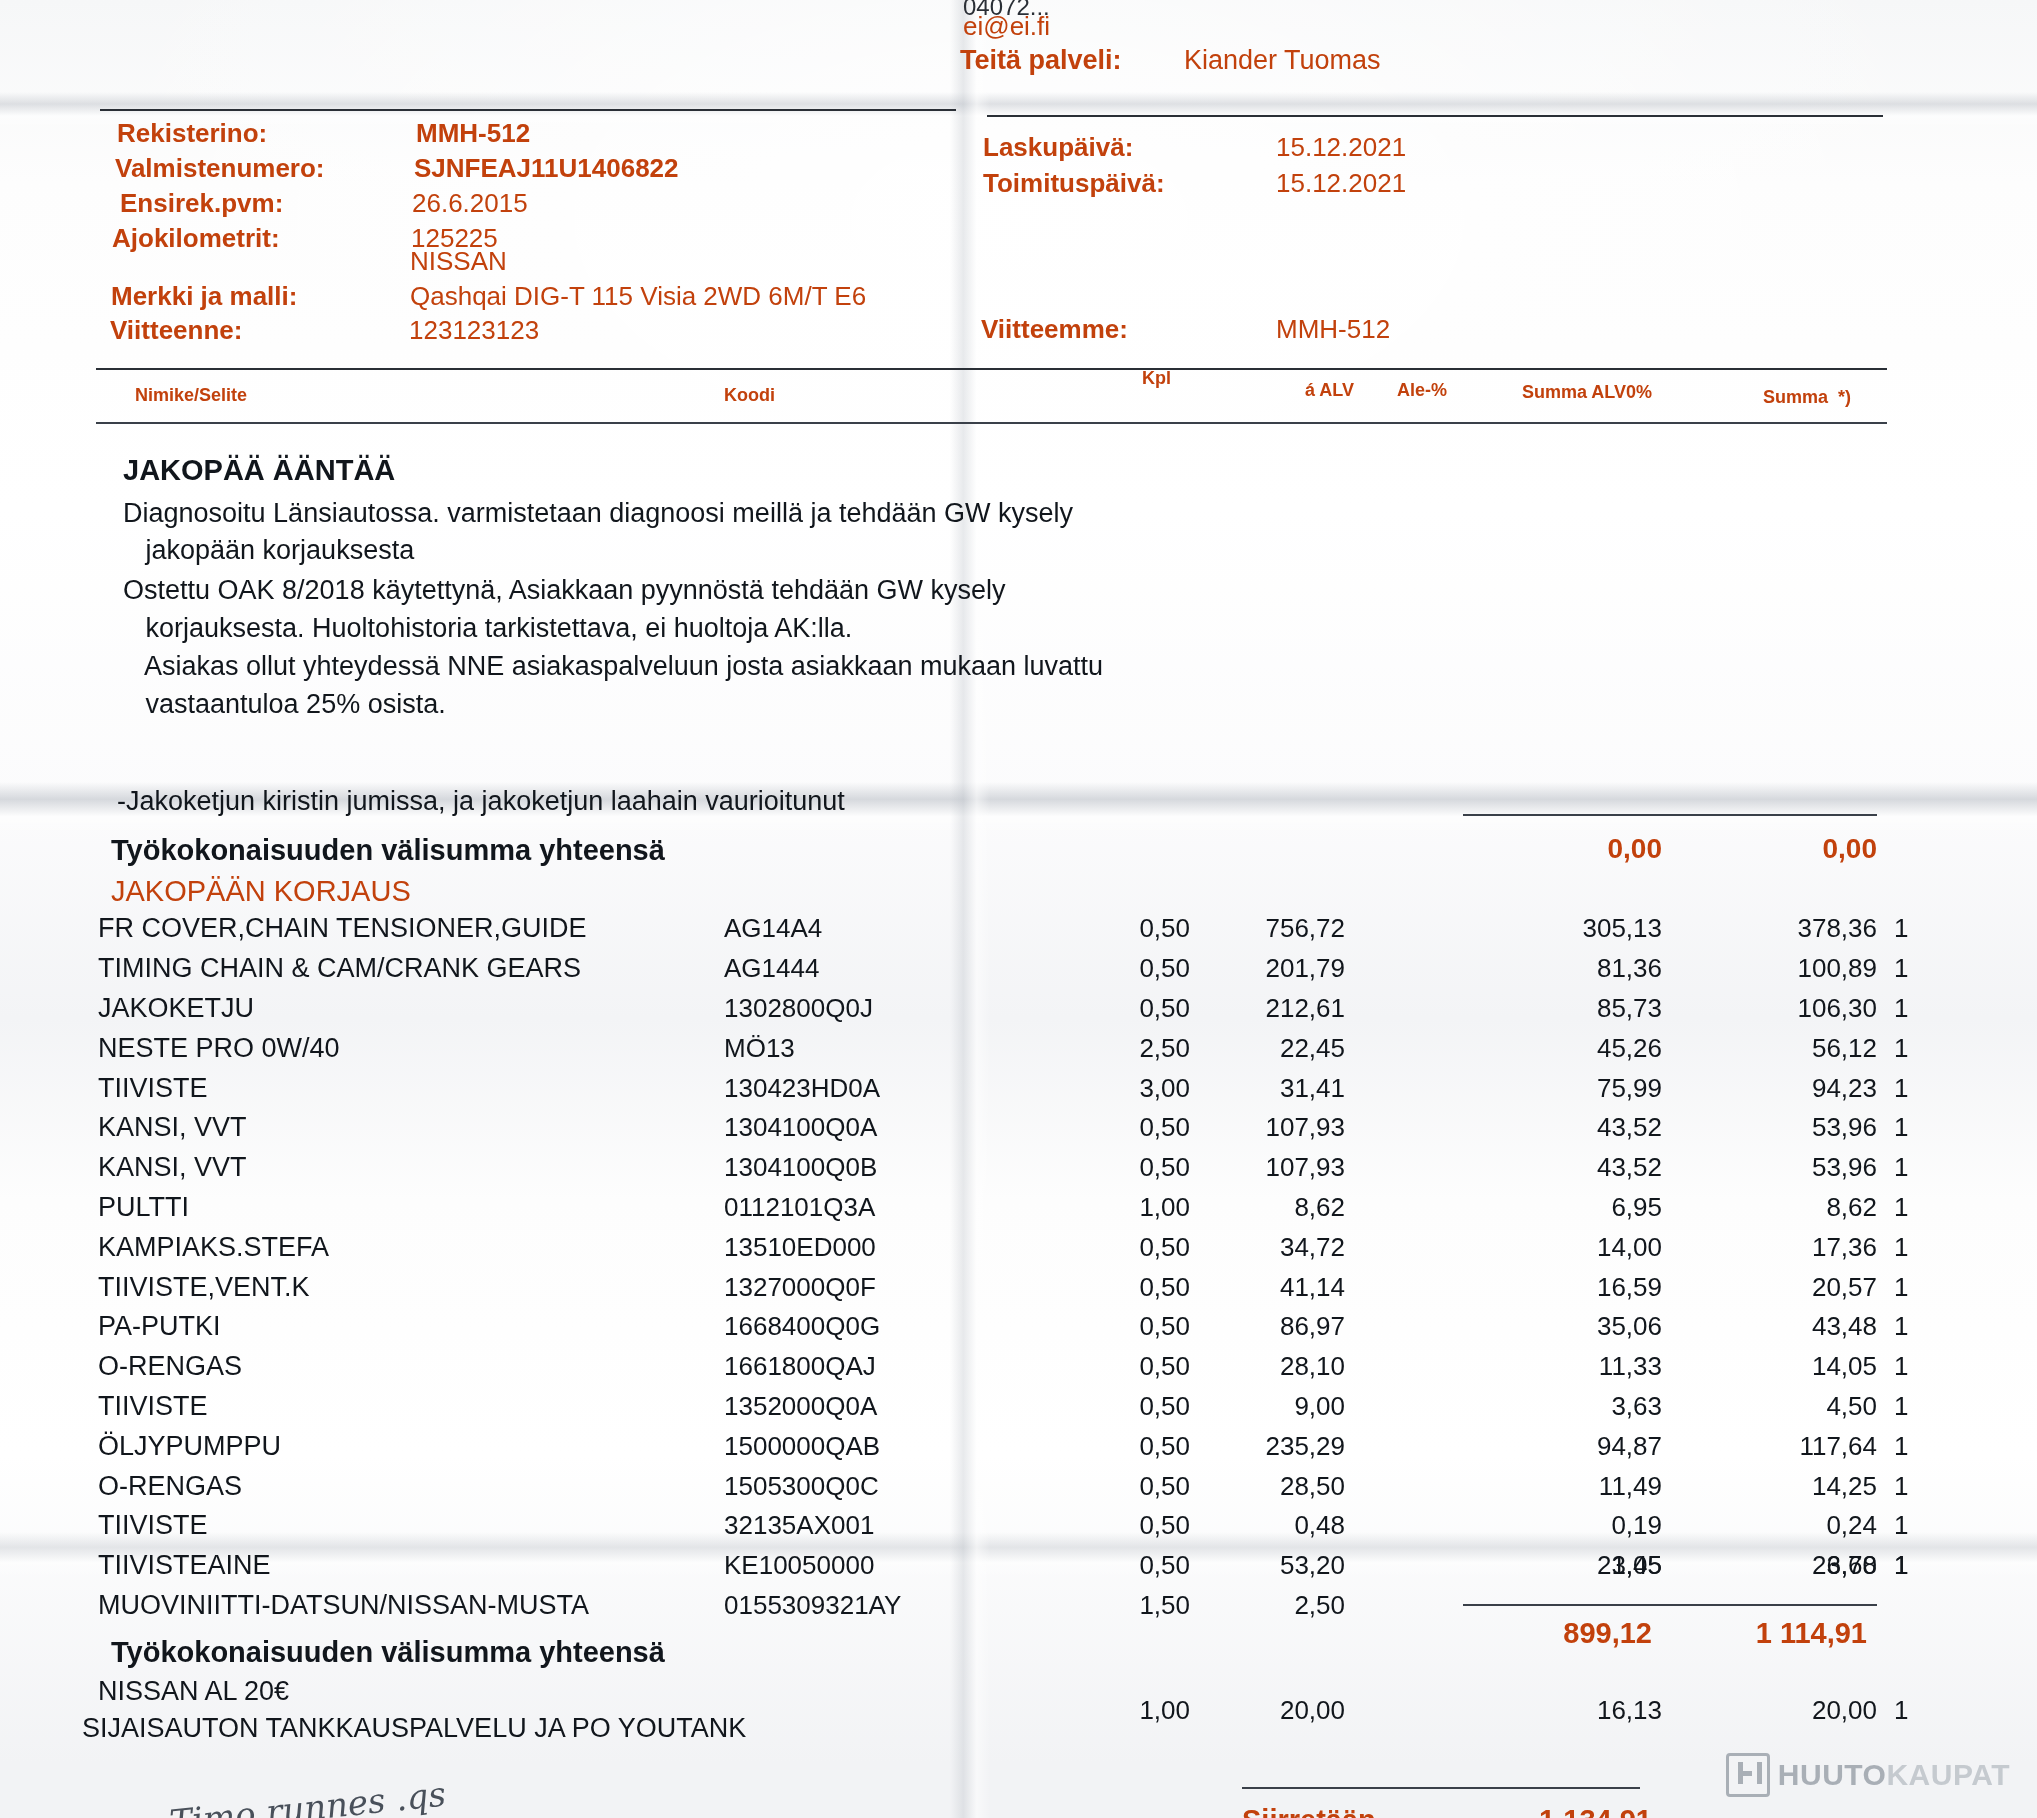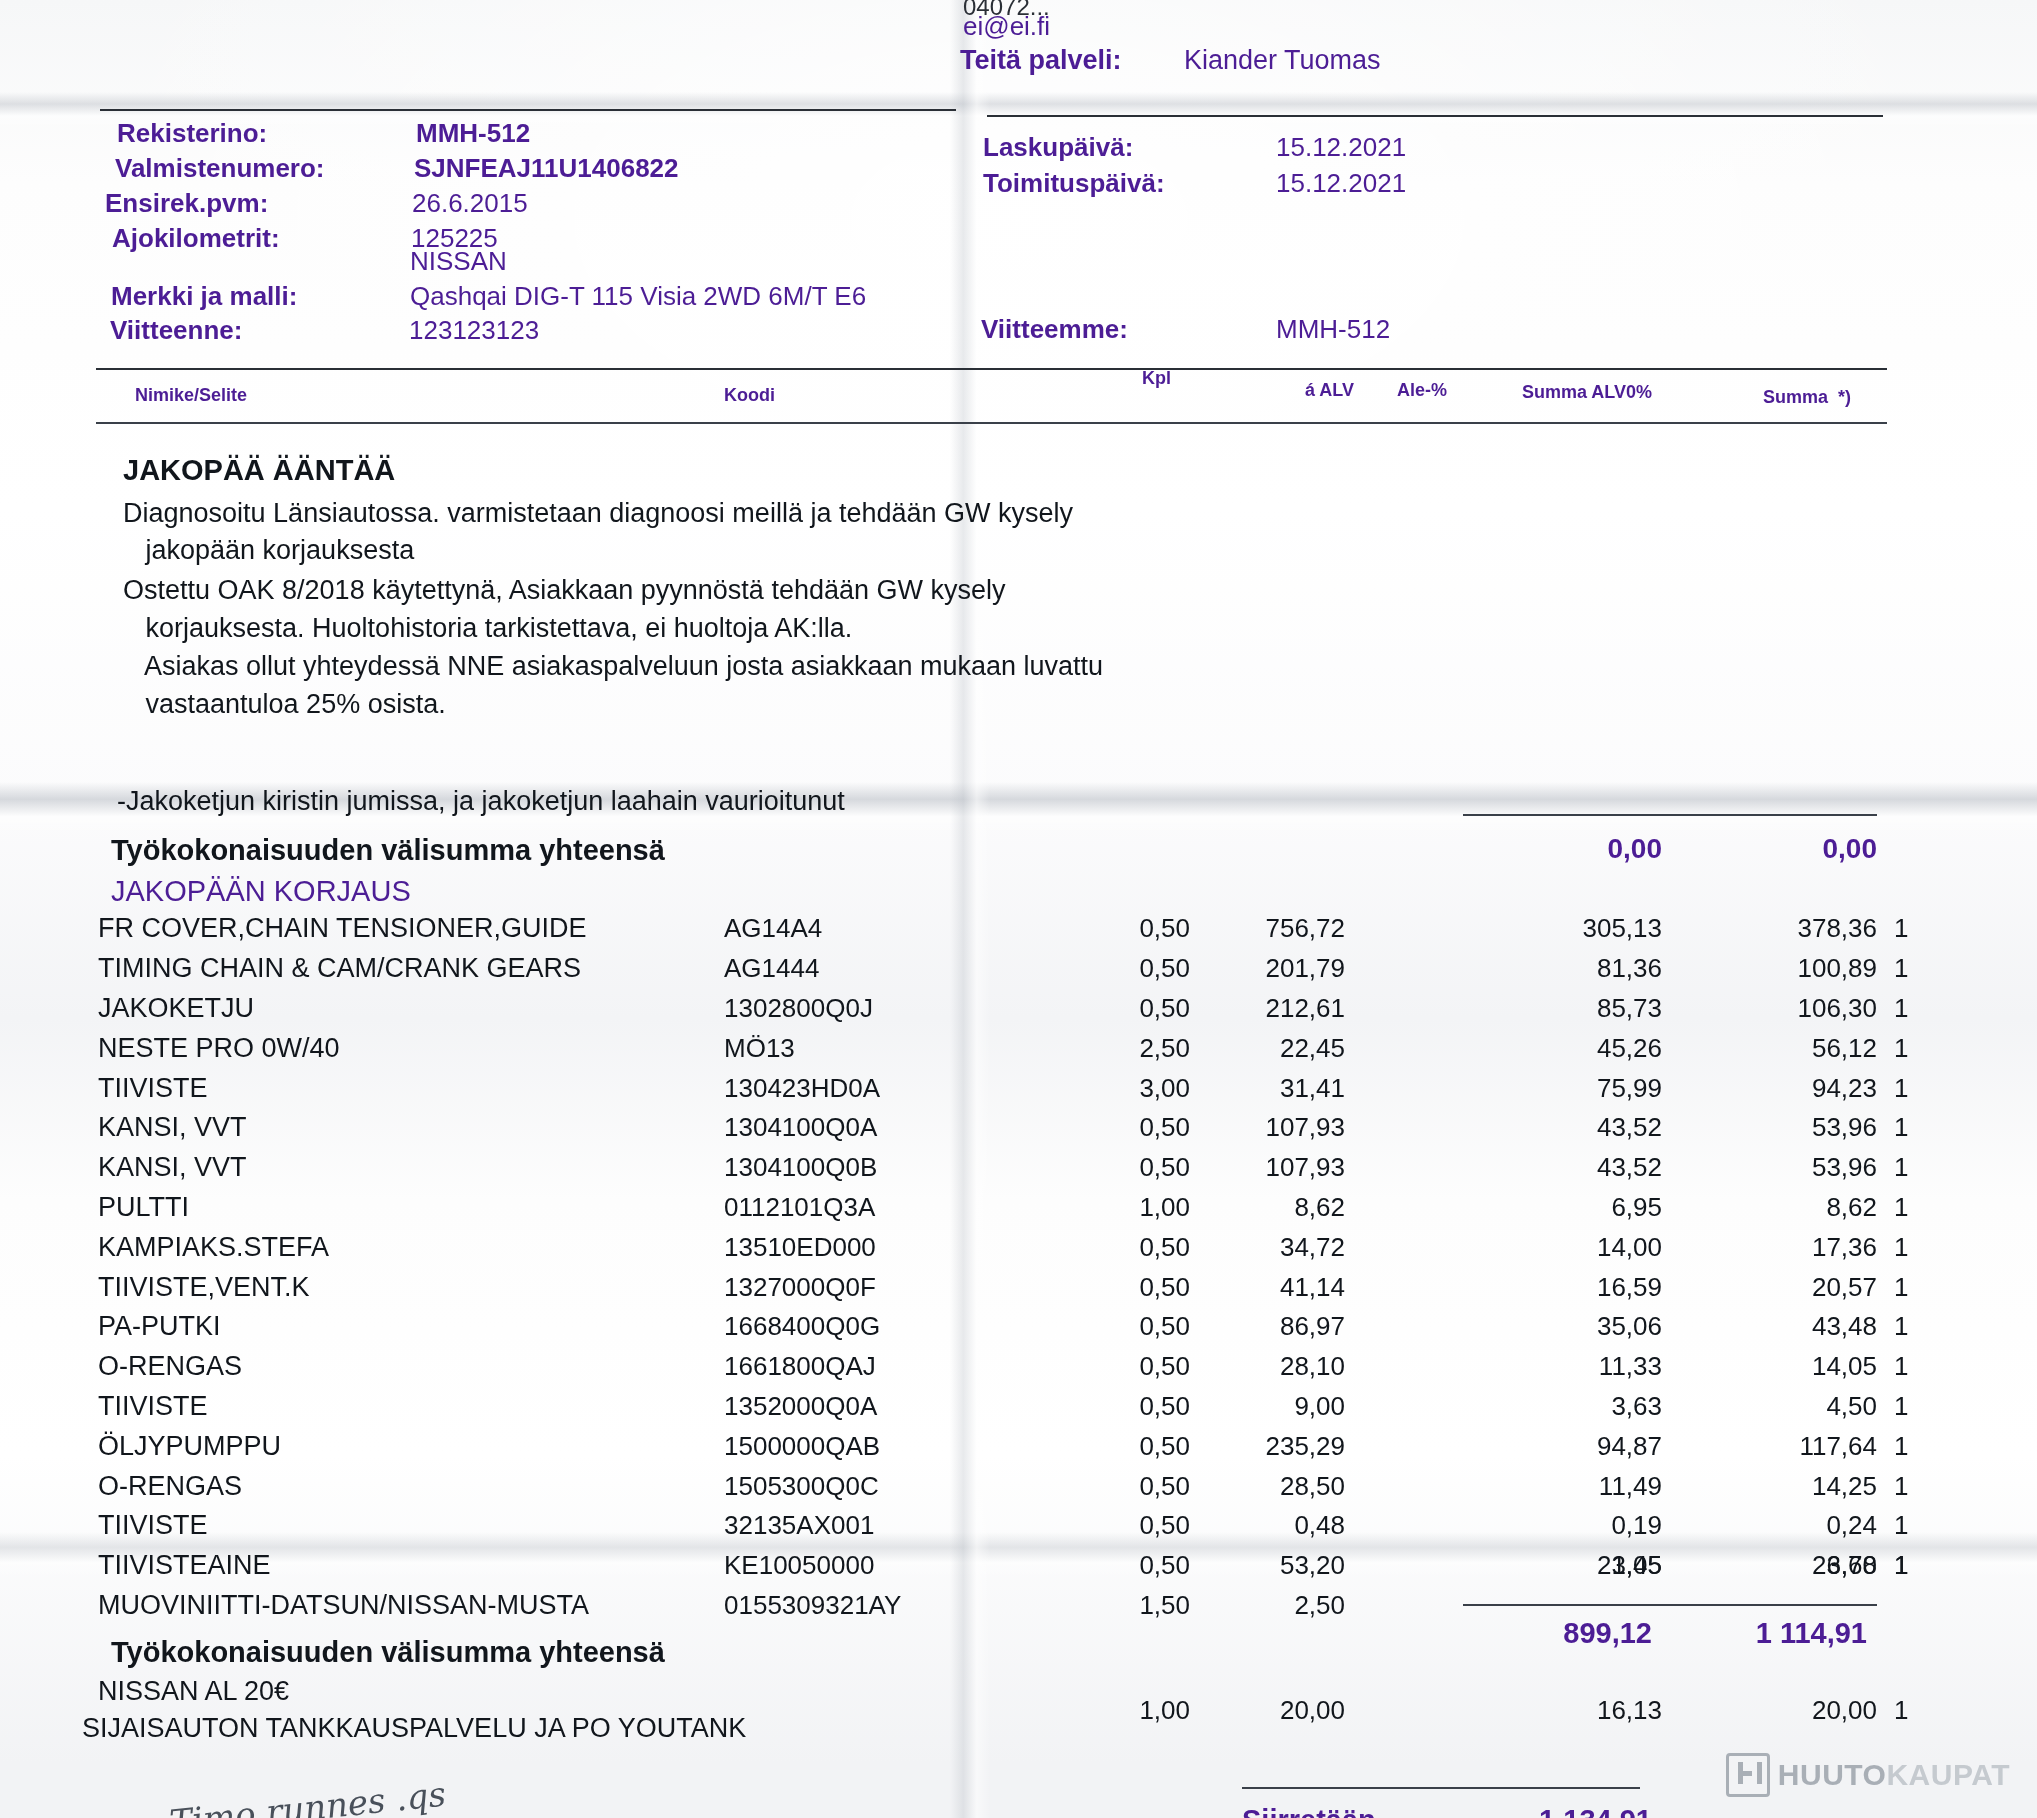--- a/index.html
+++ b/index.html
@@ -46,21 +46,21 @@
   .page {
     position: absolute;
     inset: 0;
   }
 
   
   .t {
     position: absolute;
     white-space: pre;
     line-height: 1.1;
-    color: #4c1d95;
+    color: #c2410c;
   }
   .b { font-weight: bold; }
 
   .hr {
     position: absolute;
     height: 2px;
     background: #2a2f36;
   }
   .hr.thin { height: 1.5px; background: #3a4049; }
 
@@ -157,21 +157,21 @@
 
   <div class="hr" style="left:100px; top:109px; width:856px;"></div>
   <div class="hr" style="left:987px; top:115px; width:896px;"></div>
 
   <div class="t lbl" style="left:117px; top:119px;">Rekisterino:</div>
   <div class="t val b" style="left:416px; top:119px;">MMH-512</div>
 
   <div class="t lbl" style="left:115px; top:154px;">Valmistenumero:</div>
   <div class="t val b" style="left:414px; top:154px;">SJNFEAJ11U1406822</div>
 
-  <div class="t lbl" style="left:105px; top:189px;">Ensirek.pvm:</div>
+  <div class="t lbl" style="left:120px; top:189px;">Ensirek.pvm:</div>
   <div class="t val" style="left:412px; top:189px;">26.6.2015</div>
 
   <div class="t lbl" style="left:112px; top:224px;">Ajokilometrit:</div>
   <div class="t val" style="left:411px; top:224px;">125225</div>
 
   <div class="t val" style="left:410px; top:247px;">NISSAN</div>
 
   <div class="t lbl" style="left:111px; top:282px;">Merkki ja malli:</div>
   <div class="t val" style="left:410px; top:282px;">Qashqai DIG-T 115 Visia 2WD 6M/T E6</div>
 

